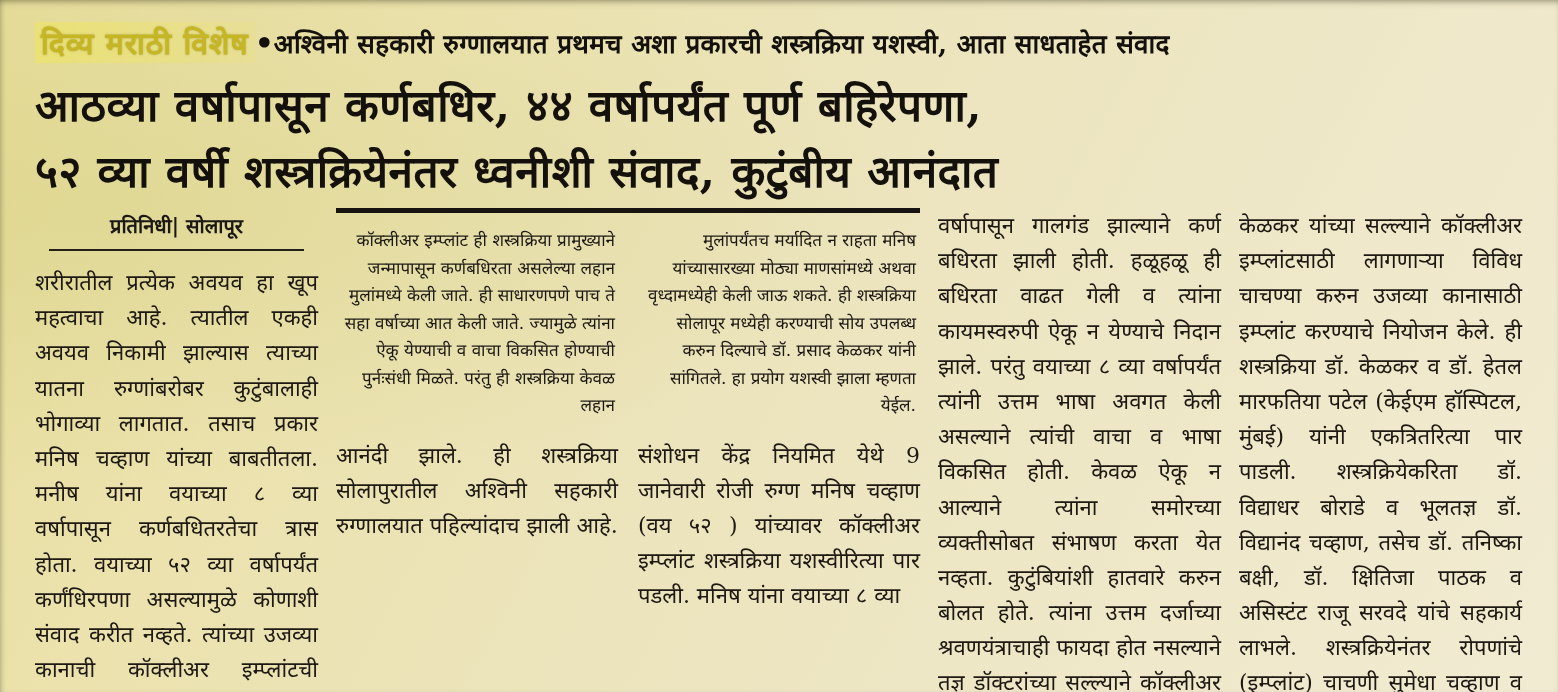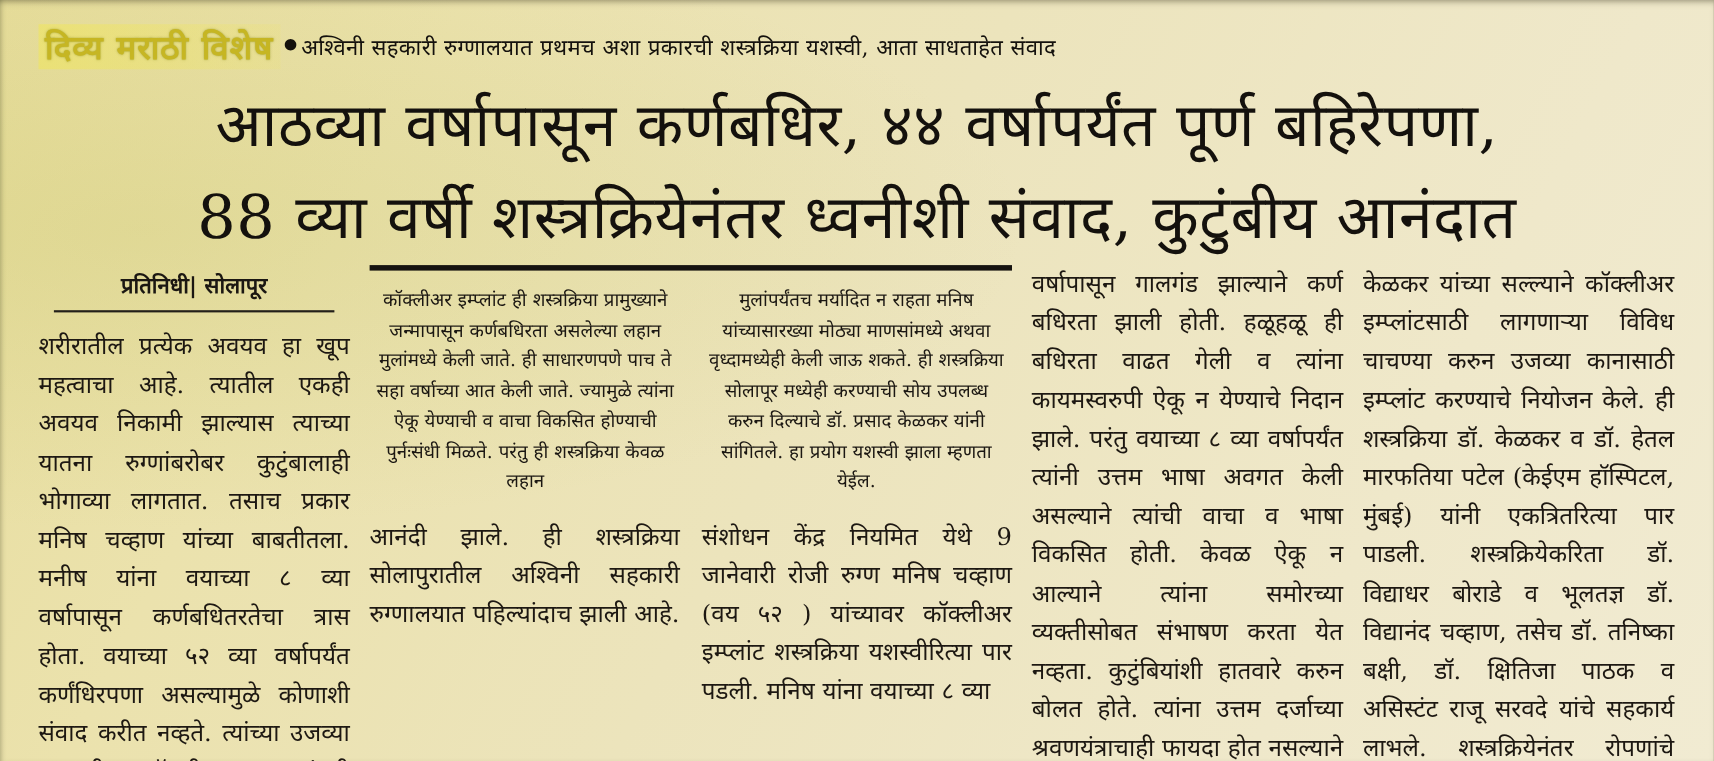--- a/index.html
+++ b/index.html
@@ -28,31 +28,30 @@
   .masthead{
     font-weight:700;font-size:30px;
     color:#c6b623;
     background:linear-gradient(90deg,rgba(240,230,90,.55),rgba(240,230,90,.15));
     padding:0 6px;
     text-shadow:0 0 2px rgba(150,150,40,.8);
     letter-spacing:1px;
   }
   .kicker .bullet{font-size:30px;font-weight:700;color:#14110d;}
   .kicker-text{
-    font-weight:400;font-size:20px;color:#14110d;
+    font-weight:700;font-size:26px;color:#14110d;
     letter-spacing:.3px;
   }
   
   .headline{
     margin:10px 0 0 0;
-    font-size:55px;font-weight:400;color:#14110d;
+    font-size:44px;font-weight:700;color:#14110d;
     line-height:1.5;
     letter-spacing:.5px;
     white-space:nowrap;
-    text-align:center;
   }
   
   .body-grid{
     margin-top:3px;
     display:grid;
     grid-template-columns:283px 584px 283px 283px;
     column-gap:18px;
     align-items:start;
   }
   .bodytext{
@@ -81,42 +80,42 @@
     font-weight:700;font-size:23px;
     padding:6px 0 8px 0;
     border-bottom:2px solid #4a443a;
   }
   .infobox-cols{
     display:grid;grid-template-columns:1fr 1fr;column-gap:26px;
     padding:12px 4px 0 4px;
   }
   .infobox-cols p{
     font-size:17px;line-height:1.62;margin:0;
-    text-align:center;
+    text-align:right;
     font-weight:500;
   }
   .underbox{
     display:grid;grid-template-columns:1fr 1fr;column-gap:20px;
     margin-top:18px;
   }
 </style>
 </head>
 <body>
 
 <div class="page">
 
   <div class="kicker">
     <span class="masthead">दिव्य मराठी विशेष</span>
     <span class="bullet">•</span>
     <span class="kicker-text">अश्विनी सहकारी रुग्णालयात प्रथमच अशा प्रकारची शस्त्रक्रिया यशस्वी, आता साधताहेत संवाद</span>
   </div>
 
   <h1 class="headline" style="margin:10px 0 0 0;">
     <div>आठव्या वर्षापासून कर्णबधिर, ४४ वर्षापर्यंत पूर्ण बहिरेपणा,</div>
-    <div>88 व्या वर्षी शस्त्रक्रियेनंतर ध्वनीशी संवाद, कुटुंबीय आनंदात</div>
+    <div>५२ व्या वर्षी शस्त्रक्रियेनंतर ध्वनीशी संवाद, कुटुंबीय आनंदात</div>
   </h1>
 
   <div class="body-grid">
 
     <div>
       <div class="byline">प्रतिनिधी| सोलापूर</div>
       <p class="bodytext">शरीरातील प्रत्येक अवयव हा खूप महत्वाचा आहे. त्यातील एकही अवयव निकामी झाल्यास त्याच्या यातना रुग्णांबरोबर कुटुंबालाही भोगाव्या लागतात. तसाच प्रकार मनिष चव्हाण यांच्या बाबतीतला. मनीष यांना वयाच्या ८ व्या वर्षापासून कर्णबधितरतेचा त्रास होता. वयाच्या ५२ व्या वर्षापर्यंत कर्णंधिरपणा असल्यामुळे कोणाशी संवाद करीत नव्हते. त्यांच्या उजव्या कानाची कॉक्लीअर इम्प्लांटची शस्त्रक्रिया झाली,अन् मनिष हे समोरच्या व्यक्तीबरोबर संवाद करु लागल्याने कुटुंबीय</p>
     </div>
 
     <div>

